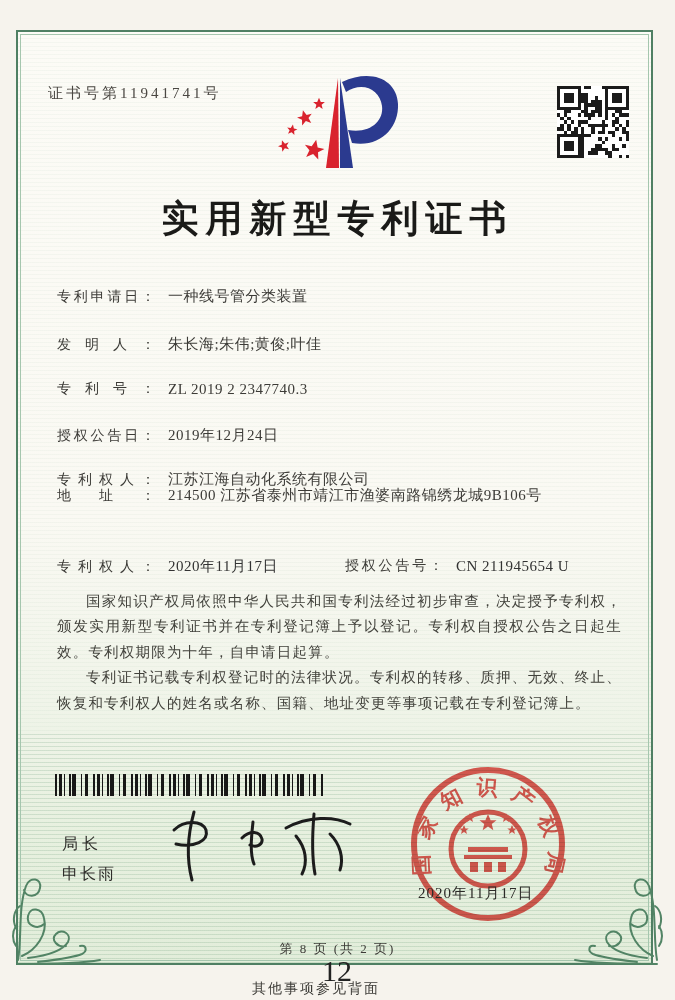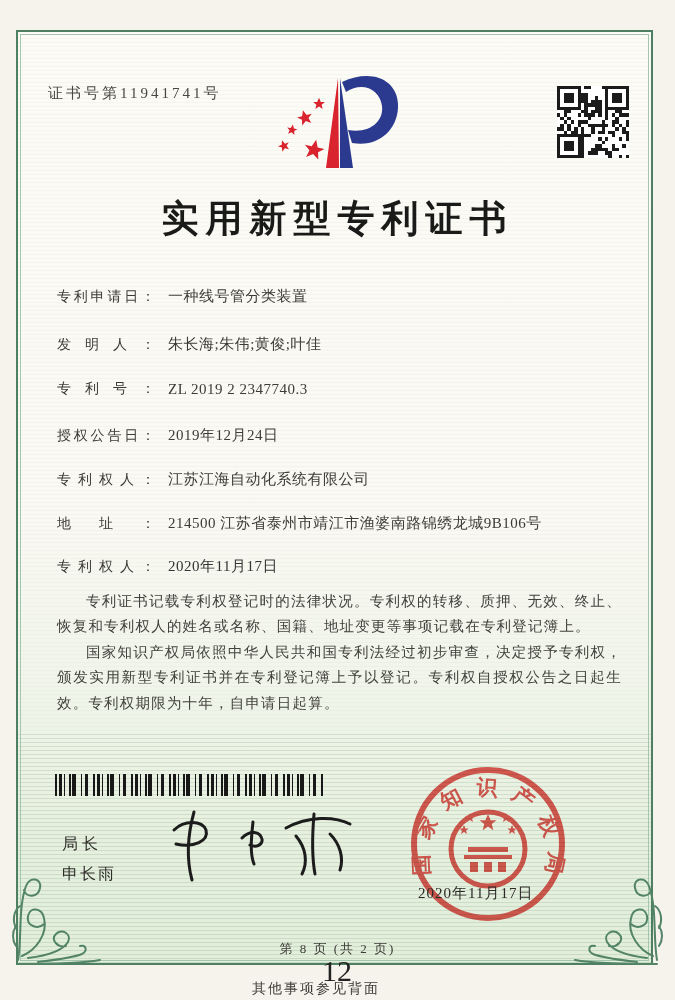--- a/index.html
+++ b/index.html
@@ -52,21 +52,21 @@
     letter-spacing:7px; color:#19191七; color:#1a1a18;
   }
 
   
   .field { position:absolute; left:57px; width:563px; font-size:15px; color:#3c3b37; }
   .flabel {
     display:inline-block; width:98px; font-size:14px; vertical-align:bottom;
     text-align:justify; text-align-last:justify; color:#3c3b37;
   }
   .fvalue { margin-left:13px; font-size:15px; letter-spacing:.5px; }
-  .f0{top:287px}.f1{top:335px}.f2{top:380px}.f3{top:426px}.f4{top:470px}.f5{top:514px}
+  .f0{top:287px}.f1{top:335px}.f2{top:380px}.f3{top:426px}.f4{top:470px}.f5{top:486px}
   .grant-row { position:absolute; left:57px; top:557px; width:563px; font-size:15px; }
   .grant-right { position:absolute; left:288px; top:0; }
 
   
   .paras {
     position:absolute; left:57px; top:589px; width:565px;
     font-size:14.5px; line-height:1.75; color:#42423c;
     text-align:justify;
   }
   .paras p { text-indent:2em; letter-spacing:1.2px; }
@@ -393,25 +393,28 @@
 </div>
 <div class="field f4">
   <span class="flabel">专利权人：</span><span class="fvalue">江苏江海自动化系统有限公司</span>
 </div>
 <div class="field f5">
   <span class="flabel">地址：</span><span class="fvalue">214500 江苏省泰州市靖江市渔婆南路锦绣龙城9B106号</span>
 </div>
 
 <div class="grant-row">
   <span class="flabel">专利权人：</span><span class="fvalue">2020年11月17日</span>
+  <span class="grant-right">
+    <span class="flabel">授权公告号：</span><span class="fvalue">CN 211945654 U</span>
+  </span>
 </div>
 
 <div class="paras">
+  <p>国家知识产权局依照中华人民共和国专利法经过初步审查，决定授予专利权，颁发实用新型专利证书并在专利登记簿上予以登记。专利权自授权公告之日起生效。专利权期限为十年，自申请日起算。</p>
   <p>专利证书记载专利权登记时的法律状况。专利权的转移、质押、无效、终止、恢复和专利权人的姓名或名称、国籍、地址变更等事项记载在专利登记簿上。</p>
-  <p>国家知识产权局依照中华人民共和国专利法经过初步审查，决定授予专利权，颁发实用新型专利证书并在专利登记簿上予以登记。专利权自授权公告之日起生效。专利权期限为十年，自申请日起算。</p>
 </div>
 
 <div class="barcode"></div>
 
 <div class="signer-title">局长</div>
 <div class="signer-name">申长雨</div>
 
 <svg class="signature" viewBox="0 0 200 90">
   <g fill="none" stroke="#1c1c1c" stroke-width="3" stroke-linecap="round">
     <path d="M36,12 C30,34 28,58 34,80"></path>

